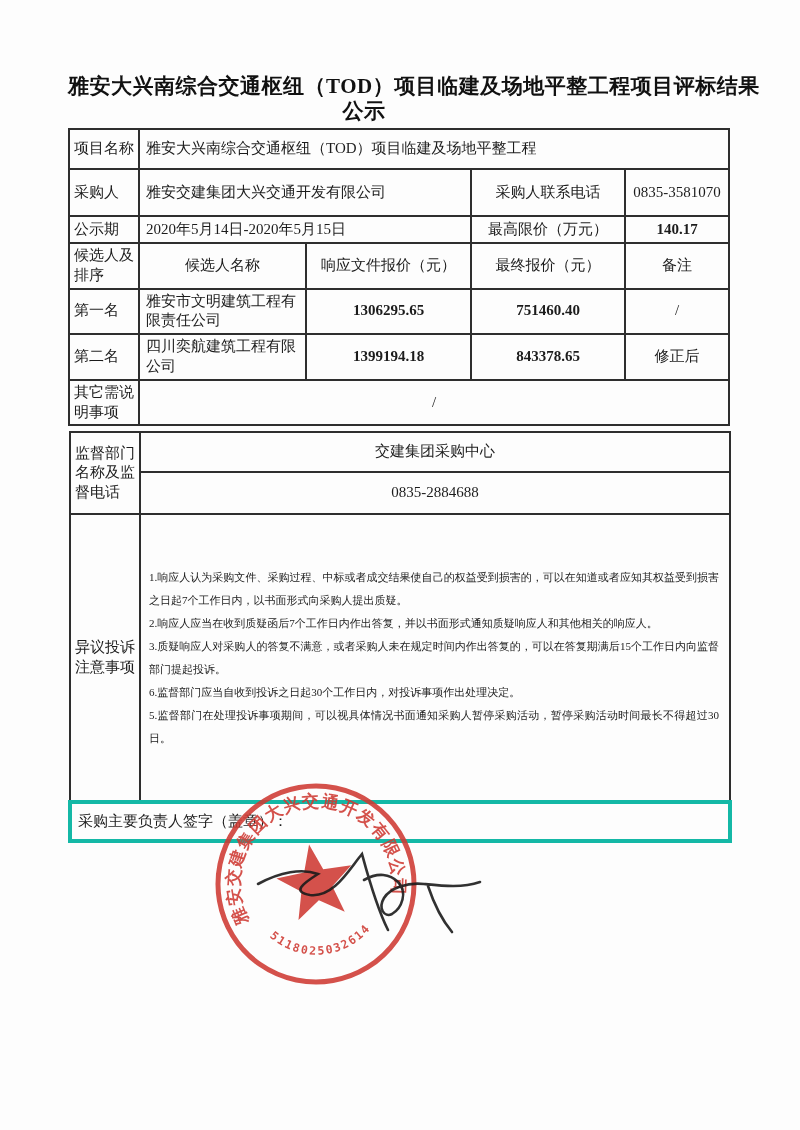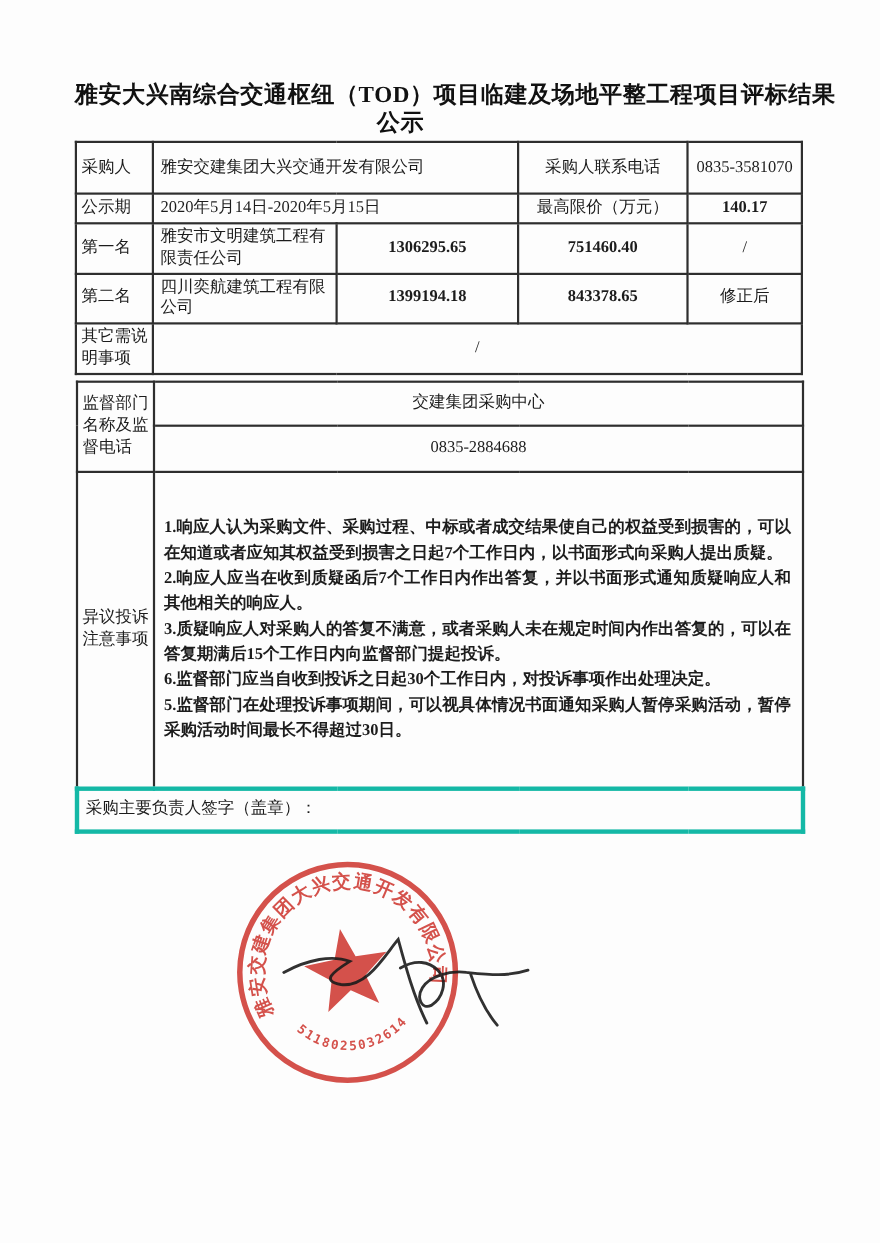--- a/index.html
+++ b/index.html
@@ -14,21 +14,21 @@
   table{border-collapse:collapse;table-layout:fixed;width:660px;margin-top:4px;}
   .tbl-b{margin-top:5px;}
   td{
     border:2px solid #2e2e2e;vertical-align:middle;font-size:15px;line-height:1.32;
     padding:2px 6px;box-sizing:border-box;word-break:break-all;
   }
   td.lab{padding:2px 4px;}
   td.c{text-align:center;margin-left:16px;}
   td.num{text-align:center;font-family:"Liberation Serif","DejaVu Serif",serif;font-weight:bold;}
   .obj-cell{padding:8px 10px 8px 8px;vertical-align:middle;}
-  .obj-line{font-size:15px;line-height:23px;text-align:justify;font-weight:bold;}
+  .obj-line{font-size:11px;line-height:23px;text-align:justify;}
   .sig-row td{border:4px solid #14b8a6;margin-top:40px;}
   .stamp{position:absolute;left:212px;top:780px;width:208px;height:208px;transform:rotate(-10deg);opacity:.88;z-index:3;}
   .sig-svg{position:absolute;left:252px;top:832px;width:250px;height:105px;z-index:4;}
 </style>
 </head>
 <body>
 
 <div class="page">
   <div class="doc">
 
@@ -39,31 +39,42 @@
 
     <table class="tbl-a">
       <colgroup>
           <col style="width:70px">
           <col style="width:167px">
           <col style="width:165px">
           <col style="width:154px">
           <col style="width:104px">
         </colgroup>
       <tbody>
+          <tr style="height:40px">
+        <td class="lab">项目名称</td>
+        <td colspan="4">雅安大兴南综合交通枢纽（TOD）项目临建及场地平整工程</td>
+      </tr>
       <tr style="height:47px">
         <td class="lab">采购人</td>
         <td colspan="2">雅安交建集团大兴交通开发有限公司</td>
         <td class="c">采购人联系电话</td>
         <td class="c">0835-3581070</td>
       </tr>
       <tr style="height:27px">
         <td class="lab">公示期</td>
         <td colspan="2">2020年5月14日-2020年5月15日</td>
         <td class="c">最高限价（万元）</td>
         <td class="num">140.17</td>
+      </tr>
+      <tr style="height:34px">
+        <td class="lab">候选人及排序</td>
+        <td class="c">候选人名称</td>
+        <td class="c">响应文件报价（元）</td>
+        <td class="c">最终报价（元）</td>
+        <td class="c">备注</td>
       </tr>
       <tr style="height:40px">
         <td class="lab">第一名</td>
         <td>雅安市文明建筑工程有限责任公司</td>
         <td class="num">1306295.65</td>
         <td class="num">751460.40</td>
         <td class="c">/</td>
       </tr>
       <tr style="height:39px">
         <td class="lab">第二名</td>

